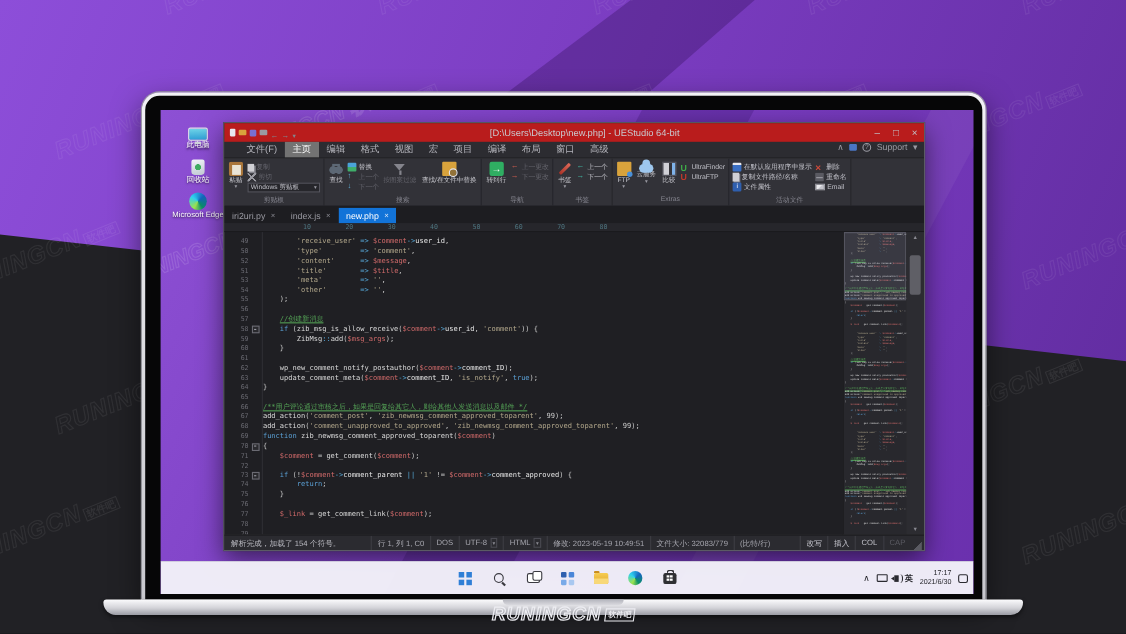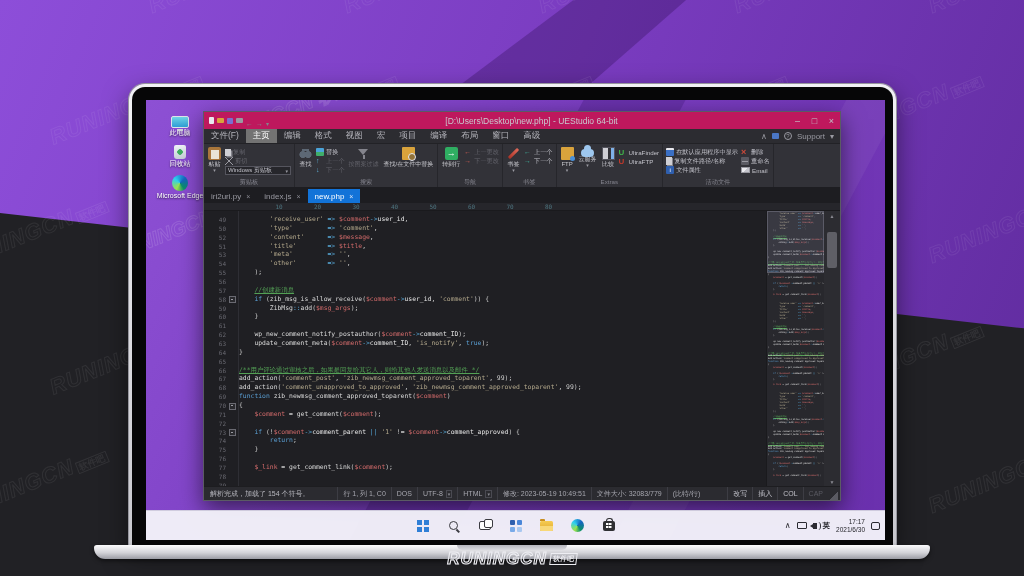--- a/index.html
+++ b/index.html
@@ -58,38 +58,38 @@
     background:linear-gradient(#f0f4f8,#c6cfd8);position:relative;}
   .di-recycle-icon::before{content:"";position:absolute;left:2px;top:4px;width:8px;height:6px;
     background:radial-gradient(circle at 50% 50%,#3fae62 2.5px,transparent 3px);}
   .di-edge-icon{width:16px;height:16px;border-radius:50%;
     background:conic-gradient(from 210deg,#9be24f,#2fd0f0,#1565c0 55%,#0b8f6a 82%,#9be24f);}
 
   
   .window{position:absolute;left:57px;top:11px;width:638px;height:390px;
     background:#2a2a2e;border:1px solid #5b5b64;box-shadow:0 8px 22px rgba(0,0,0,.55);
     display:flex;flex-direction:column;}
-  .titlebar{height:17px;background:#be185d;display:flex;align-items:center;flex:none;}
+  .titlebar{height:17px;background:#b91c1c;display:flex;align-items:center;flex:none;}
   .qa-row{display:flex;align-items:center;gap:3px;padding:0 5px;}
   .qa{display:inline-block;}
   .qa-new-file-icon{width:5px;height:7px;background:#e8e8ee;border-radius:1px;}
   .qa-open-icon{width:7px;height:5px;background:#d9a33c;border-radius:1px;}
   .qa-save-icon{width:6px;height:6px;background:#7a6fd0;border-radius:1px;}
   .qa-print-icon{width:7px;height:5px;background:#9a9aa2;border-radius:1px;}
   .qa-undo-icon::before{content:"←";font-size:7px;color:#84848c;}
   .qa-redo-icon::before{content:"→";font-size:7px;color:#84848c;}
   .qa-caret-down-icon::before{content:"▾";font-size:6px;color:#84848c;}
   .win-title{flex:1;text-align:center;font-size:8.5px;color:#c9c9cf;white-space:nowrap;
     overflow:hidden;}
   .ctrls{display:flex;flex:none;}
   .ctrl{width:17px;height:17px;display:flex;align-items:center;justify-content:center;
     font-size:9px;color:#c2c2c8;}
 
-  .menubar{height:15px;background:#2c2c31;display:flex;align-items:center;
-    border-bottom:1px solid #222226;flex:none;}
+  .menubar{height:15px;background:#2c2c31;display:flex;align-items:flex-start;
+    border-bottom:1px solid #222226;flex:none;padding-left:13px;}
   .menu-tab{font-size:8.5px;color:#b4b4bb;padding:0 7px;height:100%;
     display:flex;align-items:center;white-space:nowrap;}
   .menu-tab.active{background:#737373;color:#fff;}
   .menu-right{margin-left:auto;display:flex;align-items:center;gap:5px;
     padding-right:6px;font-size:8px;color:#9a9aa2;}
   .mr-panel-icon{width:7px;height:6px;background:#4a76c4;border-radius:1px;}
   .mr-help-icon{width:8px;height:8px;border-radius:50%;border:1px solid #9a9aa2;
     font-size:6px;display:flex;align-items:center;justify-content:center;}
 
   

